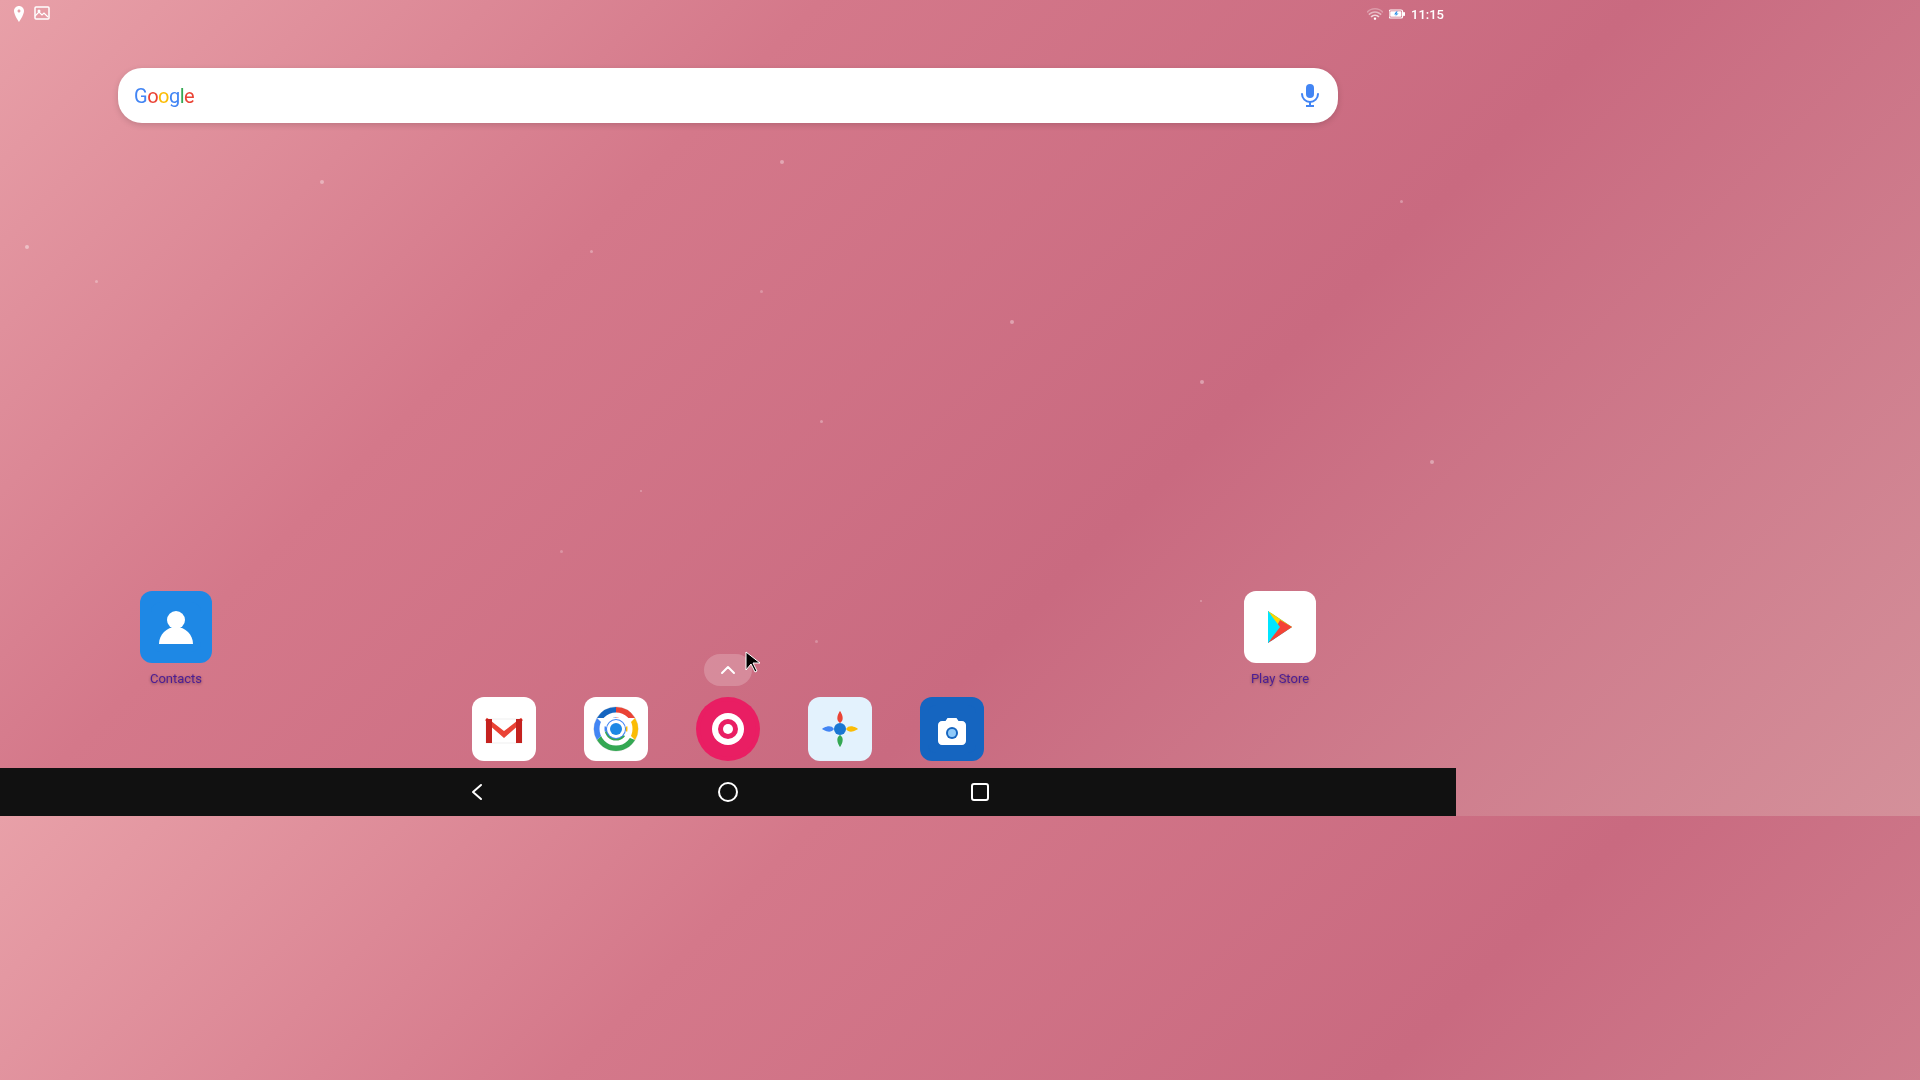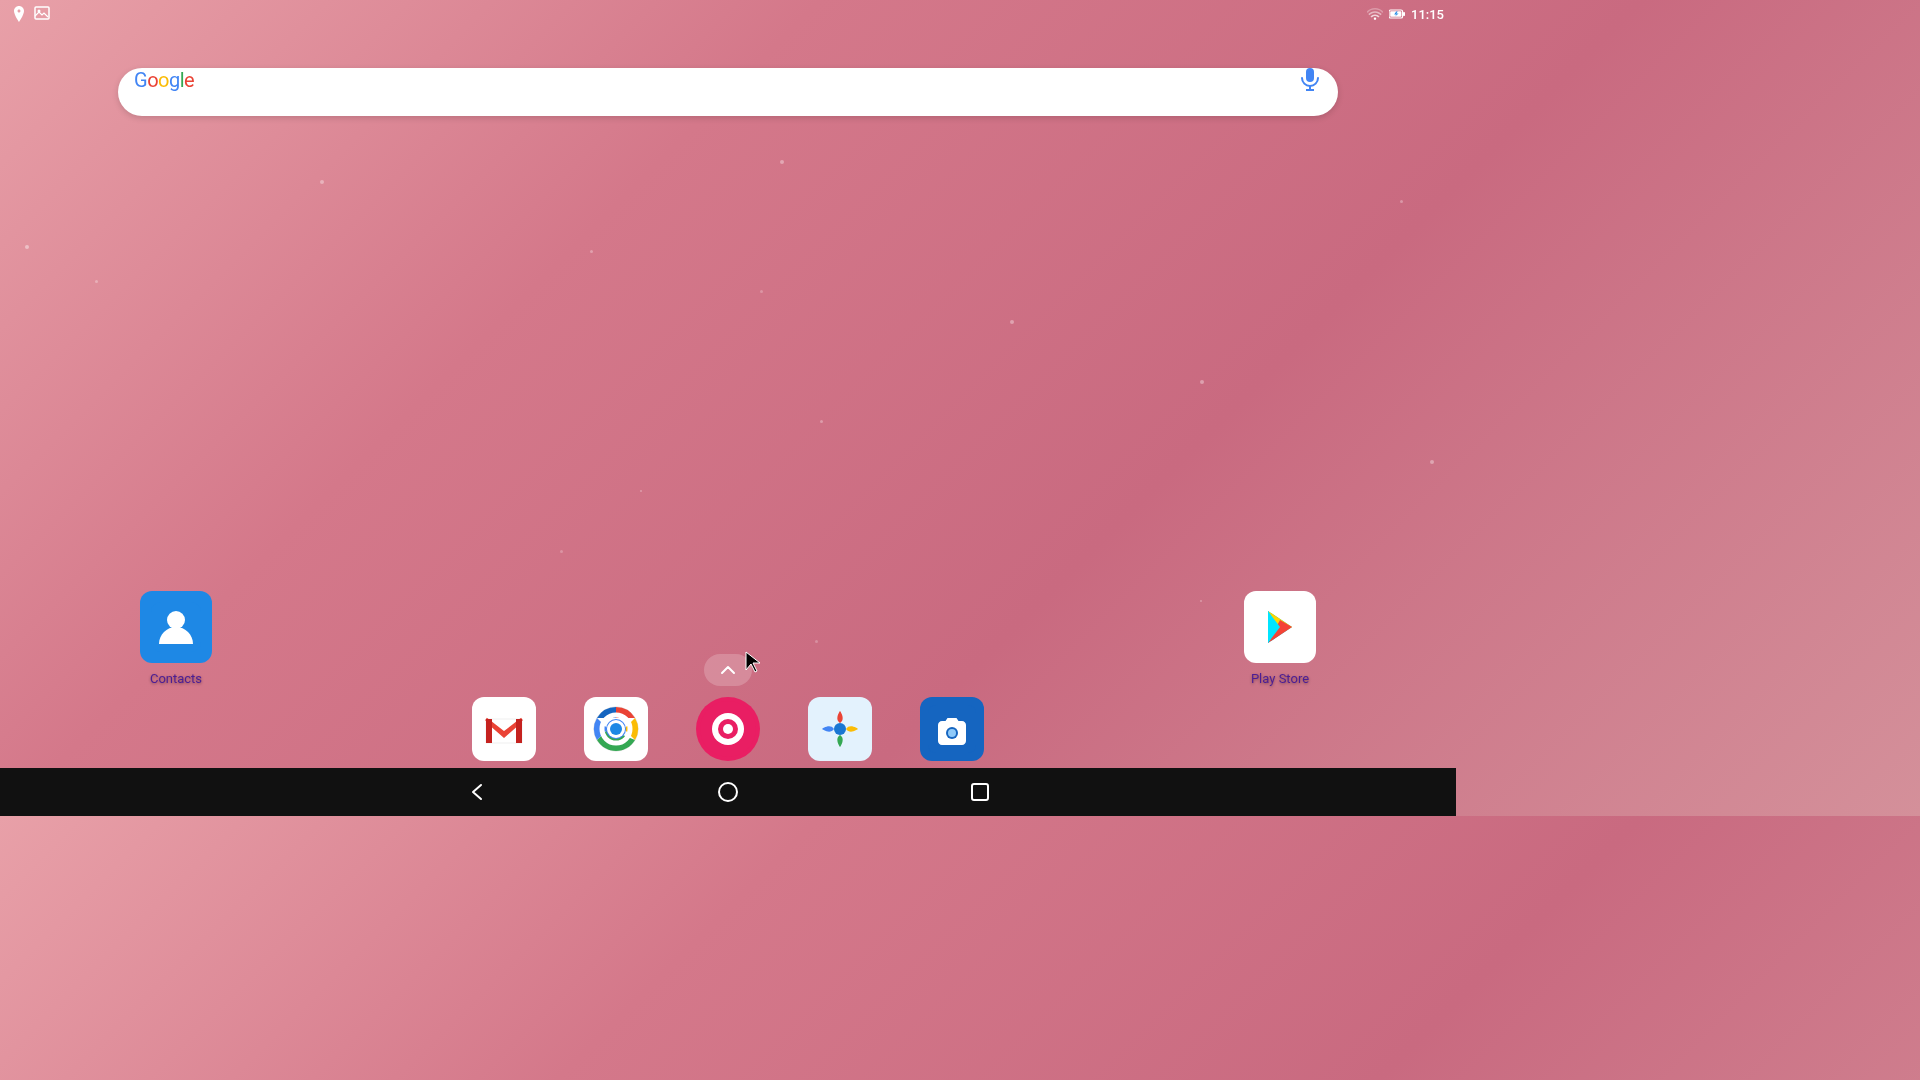--- a/index.html
+++ b/index.html
@@ -52,24 +52,25 @@
       display: flex;
       gap: 8px;
     }
 
     
     .search-bar {
       position: absolute;
       top: 68px;
       left: 118px;
       right: 118px;
-      height: 48px;
+      height: 55px;
       background: white;
       border-radius: 24px;
       display: flex;
+      align-items: center;
       padding: 0 16px;
       box-shadow: 0 2px 6px rgba(0,0,0,0.15);
       cursor: text;
     }
 
     .google-logo {
       font-size: 20px;
       font-weight: 400;
       letter-spacing: -0.5px;
       margin-right: auto;

